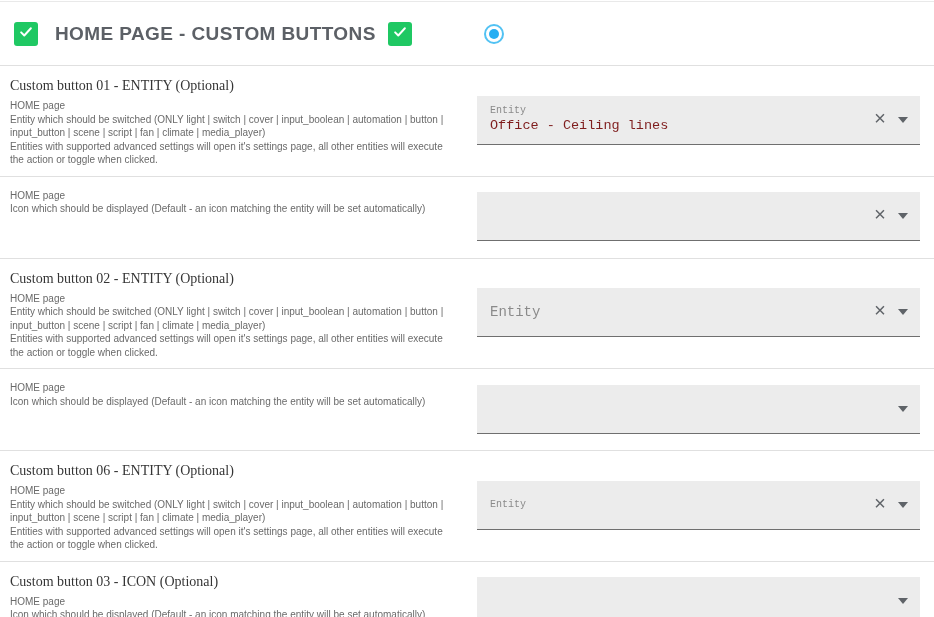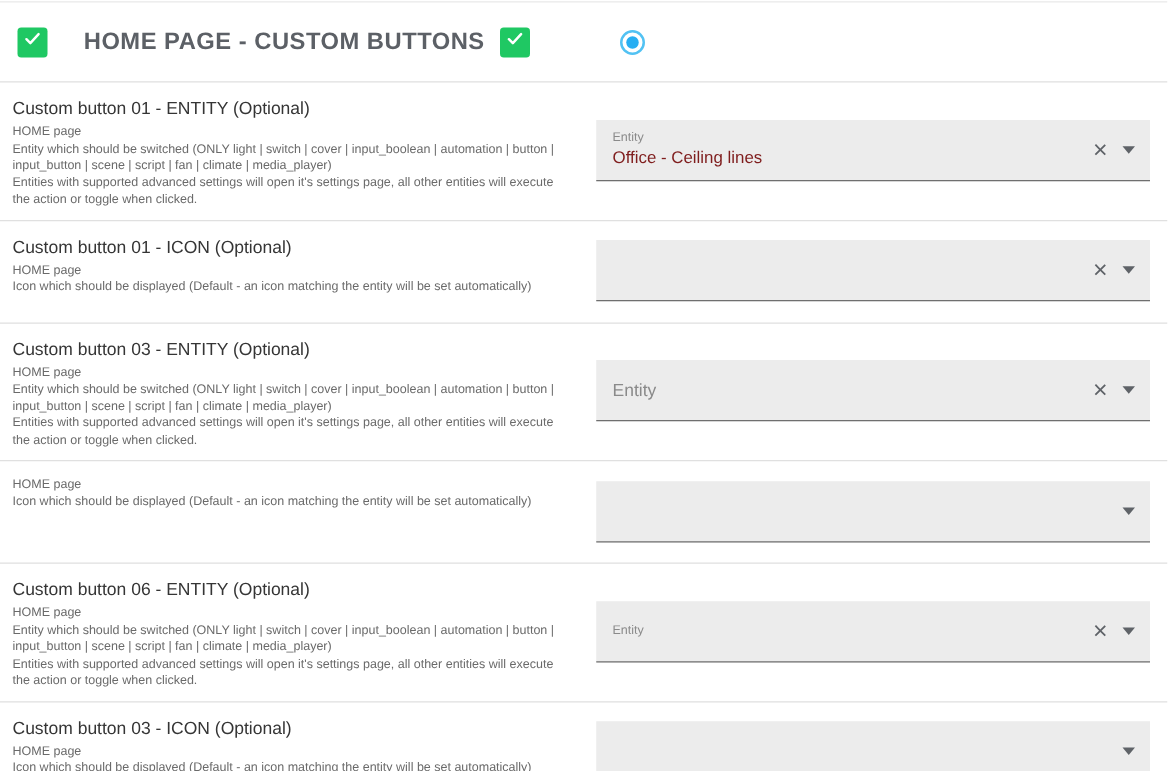--- a/index.html
+++ b/index.html
@@ -7,39 +7,39 @@
     font-family: "Liberation Sans", sans-serif; }
   .top-line { height: 2px; background: #fff; border-bottom: 1px solid #e9e9e9; }
 
   
   .header { display: flex; align-items: center; height: 64px; padding: 0 14px 0 14px;
     border-bottom: 1px solid #e0e0e0; }
   .checkbox { width: 24px; height: 24px; background: #1fc863; border-radius: 3px;
     display: flex; align-items: center; justify-content: center; flex: 0 0 auto; cursor: pointer; }
   .checkbox svg { width: 18px; height: 18px; }
   .header-title { font-size: 19px; font-weight: bold; color: #5c6066; letter-spacing: .4px;
-    margin: 0 12px 0 29px; white-space: nowrap; }
+    margin: 0 12px 0 17px; white-space: nowrap; }
   .radio { width: 20px; height: 20px; border-radius: 50%; border: 2px solid #52c2f3;
     position: relative; margin-left: 72px; flex: 0 0 auto; cursor: pointer; background: #fff; }
   .radio::after { content: ""; position: absolute; inset: 3px; border-radius: 50%; background: #27aef2; }
 
   
   .row { display: flex; align-items: center; padding: 8px 14px 9px 10px;
     border-bottom: 1px solid #e0e0e0; }
   .row.tall  { min-height: 103px; }
   .row.short { min-height: 82px; }
   .row-text { flex: 1 1 auto; padding-right: 20px; align-self: flex-start; padding-top: 4px; }
-  .row-title { font-size: 14px; color: #353535; margin-bottom: 5px; }
+  .row-title { font-size: 14px; color: #353535; margin-bottom: 5px; font-family: Liberation Serif, serif; }
   .row-desc  { font-size: 10px; color: #6a6a6a; line-height: 13.5px; }
 
   
   .row-field { flex: 0 0 443px; width: 443px; }
   .field { width: 100%; height: 49px; background: #ececec;
     border-bottom: 1px solid #6f6f6f; display: flex; align-items: center;
-    padding: 0 10px 0 13px; cursor: pointer; }
+    padding: 0 10px 0 13px; cursor: pointer; font-family: Liberation Mono, monospace; }
   .field-text { flex: 1 1 auto; display: flex; flex-direction: column; justify-content: center; gap: 2px; min-width: 0; }
   .field-label { font-size: 10px; color: #8a8a8a; line-height: 11px; }
   .field-value { font-size: 13.5px; color: #7f1d1d; line-height: 16px; }
   .field-placeholder { font-size: 14px; color: #8a8a8a; }
   .field-icons { display: flex; align-items: center; gap: 12px; margin-left: auto; padding-right: 2px; }
   .clear { font-size: 20px; color: #5f6368; line-height: 20px; font-weight: normal; cursor: pointer; }
   .arrow { width: 0; height: 0; border-left: 5px solid transparent; border-right: 5px solid transparent;
     border-top: 6px solid #5f6368; cursor: pointer; }
 </style>
 </head>
@@ -84,40 +84,39 @@
       <div class="field-icons">
         <span class="clear">×</span>
         <span class="arrow"></span>
       </div>
     </div>
   </div>
 </div>
 
 <div class="row short">
   <div class="row-text">
-    <div class="row-title">Custom button 01 - ICON (Optional)</div>
     <div class="row-desc">
       <div>HOME page</div>
       <div>Icon which should be displayed (Default - an icon matching the entity will be set automatically)</div>
     </div>
   </div>
   <div class="row-field">
     <div class="field">
       <div class="field-text"></div>
       <div class="field-icons">
         <span class="clear">×</span>
         <span class="arrow"></span>
       </div>
     </div>
   </div>
 </div>
 
 <div class="row tall">
   <div class="row-text">
-    <div class="row-title">Custom button 03 - ENTITY (Optional)</div>
+    <div class="row-title">Custom button 02 - ENTITY (Optional)</div>
     <div class="row-desc">
       <div>HOME page</div>
       <div>Entity which should be switched (ONLY light | switch | cover | input_boolean | automation | button | input_button | scene | script | fan | climate | media_player)</div>
       <div>Entities with supported advanced settings will open it's settings page, all other entities will execute the action or toggle when clicked.</div>
     </div>
   </div>
   <div class="row-field">
     <div class="field">
       <div class="field-text">
         <div class="field-placeholder">Entity</div>

